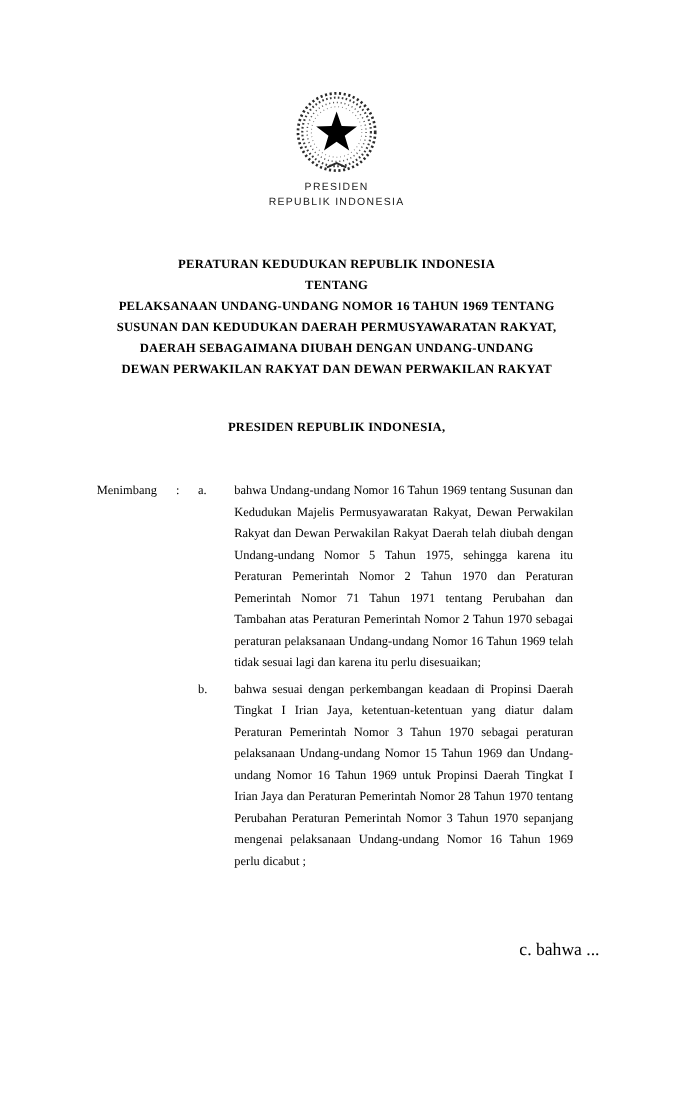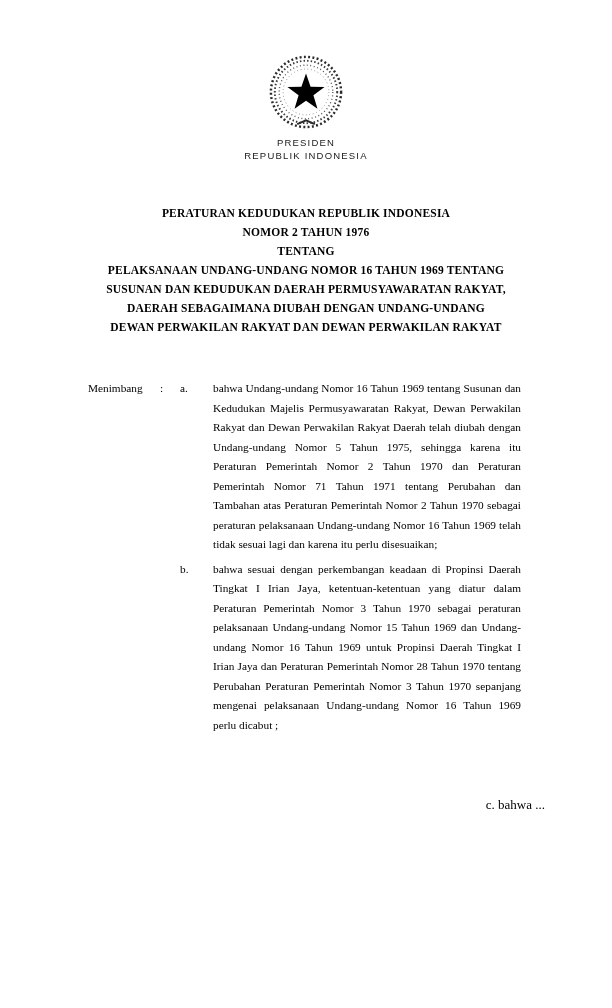--- a/index.html
+++ b/index.html
@@ -8,21 +8,21 @@
     width: 612px;
     height: 1008px;
     background: #ffffff;
     font-family: "Liberation Serif", serif;
     color: #000000;
     overflow: hidden;
   }
 
   
   .emblem-wrap {
-    padding-top: 52px;
+    padding-top: 80px;
     display: flex;
     flex-direction: column;
     align-items: center;
     justify-content: center;
   }
   .emblem-svg { width: 78px; height: 78px; display: block; }
   .org-lines {
     margin-top: 6px;
     text-align: center;
     font-family: "Liberation Sans", sans-serif;
@@ -61,21 +61,21 @@
     grid-template-columns: 72px 20px 33px 1fr;
     align-items: start;
   }
   .cons-row + .cons-row { margin-top: 5px; }
   .cons-text { text-align: justify; text-justify: inter-word; }
 
   
   .footer-cont {
     margin: 62px 67px 0 0;
     text-align: right;
-    font-size: 13px;
+    font-size: 16px;
   }
 </style>
 </head>
 <body>
 
 <div class="page">
 
   <div class="emblem-wrap">
     <svg class="emblem-svg" viewBox="0 0 80 80" aria-hidden="true">
       <circle cx="40" cy="41" r="36" fill="none" stroke="#2a2a2a" stroke-width="2.5" stroke-dasharray="2 2.4"></circle>
@@ -86,28 +86,28 @@
       <path d="M31 74 L40 70 L49 74" fill="none" stroke="#2a2a2a" stroke-width="2"></path>
     </svg>
     <div class="org-lines">
       <div>PRESIDEN</div>
       <div>REPUBLIK INDONESIA</div>
     </div>
   </div>
 
   <div class="title-block">
     <div>PERATURAN KEDUDUKAN REPUBLIK INDONESIA</div>
-    <div>NOMOR 2 TAHUN 1976</div>
     <div>TENTANG</div>
     <div>PELAKSANAAN UNDANG-UNDANG NOMOR 16 TAHUN 1969 TENTANG</div>
     <div>SUSUNAN DAN KEDUDUKAN DAERAH PERMUSYAWARATAN RAKYAT,</div>
     <div>DAERAH SEBAGAIMANA DIUBAH DENGAN UNDANG-UNDANG</div>
     <div>DEWAN PERWAKILAN RAKYAT DAN DEWAN PERWAKILAN RAKYAT</div>
   </div>
 
+  <div class="opening-line">PRESIDEN REPUBLIK INDONESIA,</div>
 
   <section class="considerations">
     <div class="cons-row">
       <div class="cons-label">Menimbang</div>
       <div class="cons-colon">:</div>
       <div class="cons-marker">a.</div>
       <div class="cons-text">bahwa Undang-undang Nomor 16 Tahun 1969 tentang Susunan dan Kedudukan Majelis Permusyawaratan Rakyat, Dewan Perwakilan Rakyat dan Dewan Perwakilan Rakyat Daerah telah diubah dengan Undang-undang Nomor 5 Tahun 1975, sehingga karena itu Peraturan Pemerintah Nomor 2 Tahun 1970 dan Peraturan Pemerintah Nomor 71 Tahun 1971 tentang Perubahan dan Tambahan atas Peraturan Pemerintah Nomor 2 Tahun 1970 sebagai peraturan pelaksanaan Undang-undang Nomor 16 Tahun 1969 telah tidak sesuai lagi dan karena itu perlu disesuaikan;</div>
     </div>
     <div class="cons-row">
       <div class="cons-label"></div>

